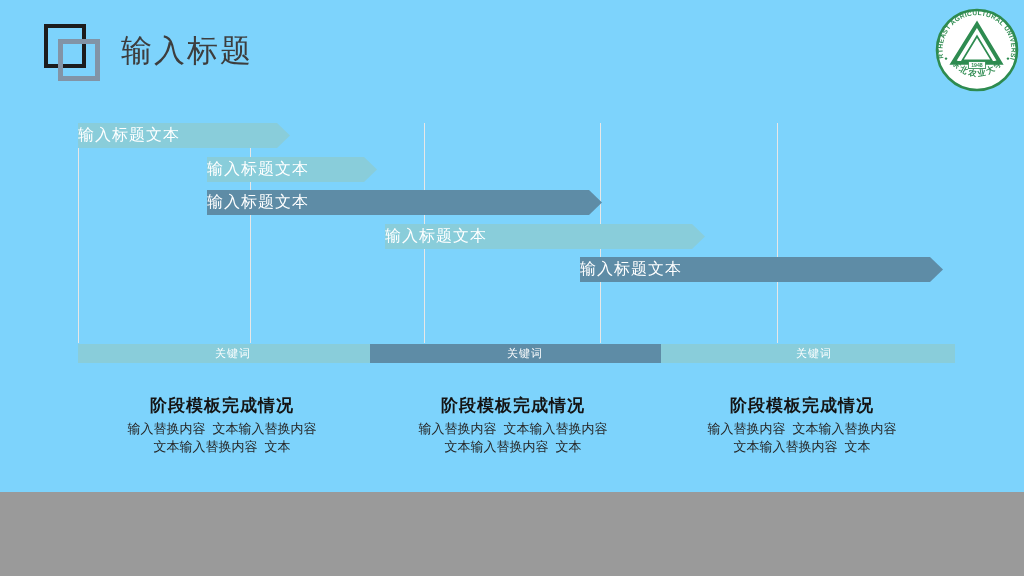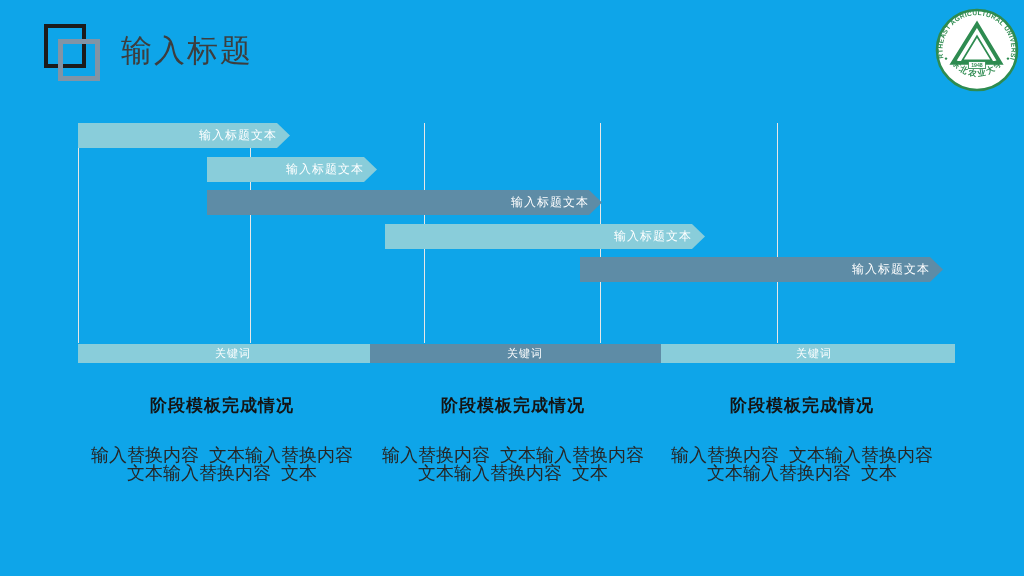--- a/index.html
+++ b/index.html
@@ -1,37 +1,37 @@
 <!DOCTYPE html>
 <html><head>
 <meta charset="utf-8">
 <style>
   html,body{margin:0;padding:0;background:#9a9a9a;}
   .slide{
-    position:relative;width:1024px;height:576px;background:#0ea5e9;
+    position:relative;width:1024px;height:492px;background:#7dd3fc;
     font-family:"Liberation Sans","DejaVu Sans",sans-serif;
     overflow:hidden;margin:0 auto;
   }
   
   .title-icon{position:absolute;left:44px;top:24px;width:60px;height:62px;}
   .sq-black{position:absolute;left:0;top:0;width:34px;height:36px;border:4px solid #1c1c1c;background:transparent;}
   .sq-slate{position:absolute;left:14px;top:15px;width:32px;height:32px;border:5px solid #8294a6;background:transparent;}
   .page-title{
     position:absolute;left:121px;top:30px;font-size:31px;color:#3d3d3d;
     letter-spacing:2px;font-weight:400;
   }
   
   .logo{position:absolute;left:934px;top:7px;width:86px;height:86px;}
   
   .chart{position:absolute;left:0;top:0;width:1024px;height:576px;}
   .gridline{position:absolute;top:123px;width:1px;height:220px;background:#e7e7e7;}
   .gl1{left:78px;}.gl2{left:250px;}.gl3{left:424px;}.gl4{left:600px;}.gl5{left:777px;}
   .bar{
-    position:absolute;height:25px;display:flex;align-items:center;justify-content:flex-end;
-    color:#ffffff;font-size:12px;letter-spacing:1px;padding-right:13px;box-sizing:border-box;
+    position:absolute;height:25px;display:flex;align-items:center;justify-content:flex-start;
+    color:#ffffff;font-size:16px;letter-spacing:1px;padding-right:13px;box-sizing:border-box;
     clip-path:polygon(0 0,calc(100% - 13px) 0,100% 50%,calc(100% - 13px) 100%,0 100%);
   }
   .bar.light{background:#89cdda;}
   .bar.dark{background:#5e8ca6;}
   .b1{left:78px;top:123px;width:212px;}
   .b2{left:207px;top:157px;width:170px;}
   .b3{left:207px;top:190px;width:395px;}
   .b4{left:385px;top:224px;width:320px;}
   .b5{left:580px;top:257px;width:363px;}
   .kw{
@@ -39,22 +39,22 @@
     color:#ffffff;font-size:11px;letter-spacing:1px;padding-left:12px;
   }
   .kw.light{background:#89cdda;}
   .kw.dark{background:#5e8ca6;}
   .k1{left:78px;width:286px;}
   .k2{left:370px;width:286px;}
   .k3{left:661px;width:282px;}
   
   .col{position:absolute;top:394px;width:320px;text-align:center;}
   .c1{left:62px;}.c2{left:353px;}.c3{left:642px;}
-  .col-heading{font-size:17px;font-weight:bold;color:#141414;letter-spacing:1px;margin-bottom:29px;}
-  .col-line{font-size:18px;color:#262626;line-height:18px;white-space:pre-wrap;}
+  .col-heading{font-size:17px;font-weight:bold;color:#141414;letter-spacing:1px;margin-bottom:3px;}
+  .col-line{font-size:13px;color:#262626;line-height:18px;white-space:pre-wrap;}
 </style>
 </head>
 <body>
 
 <div class="slide">
 
   <div class="title-icon">
     <div class="sq-black"></div>
     <div class="sq-slate"></div>
   </div>

